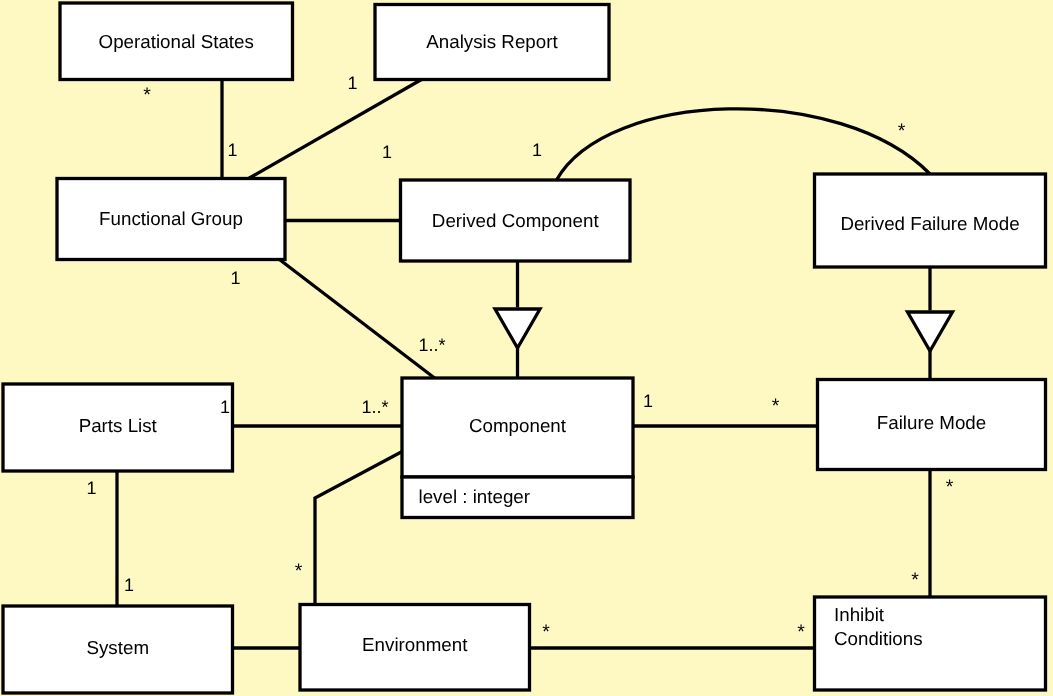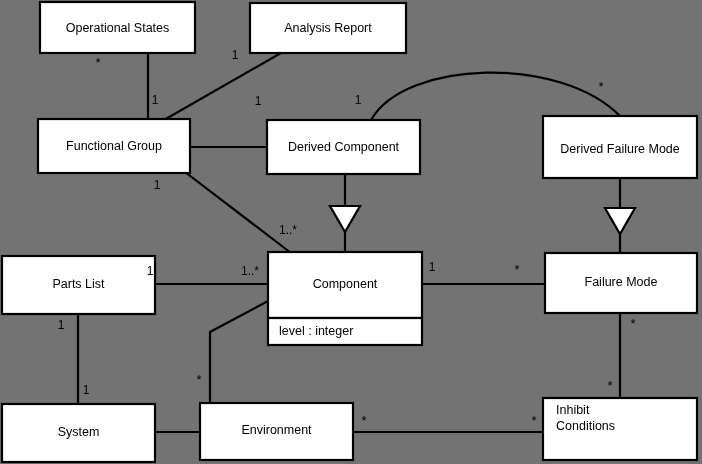--- a/index.html
+++ b/index.html
@@ -4,21 +4,21 @@
 <style>
   html, body {
     margin: 0;
     padding: 0;
     background: #ffffff;
   }
   #diagram-root {
     position: relative;
     width: 702px;
     height: 464px;
-    background: #737373;
+    background: #fef9c3;
     font-family: "Liberation Sans", sans-serif;
     overflow: hidden;
   }
   svg.canvas {
     position: absolute;
     left: 0;
     top: 0;
     width: 702px;
     height: 464px;
   }

